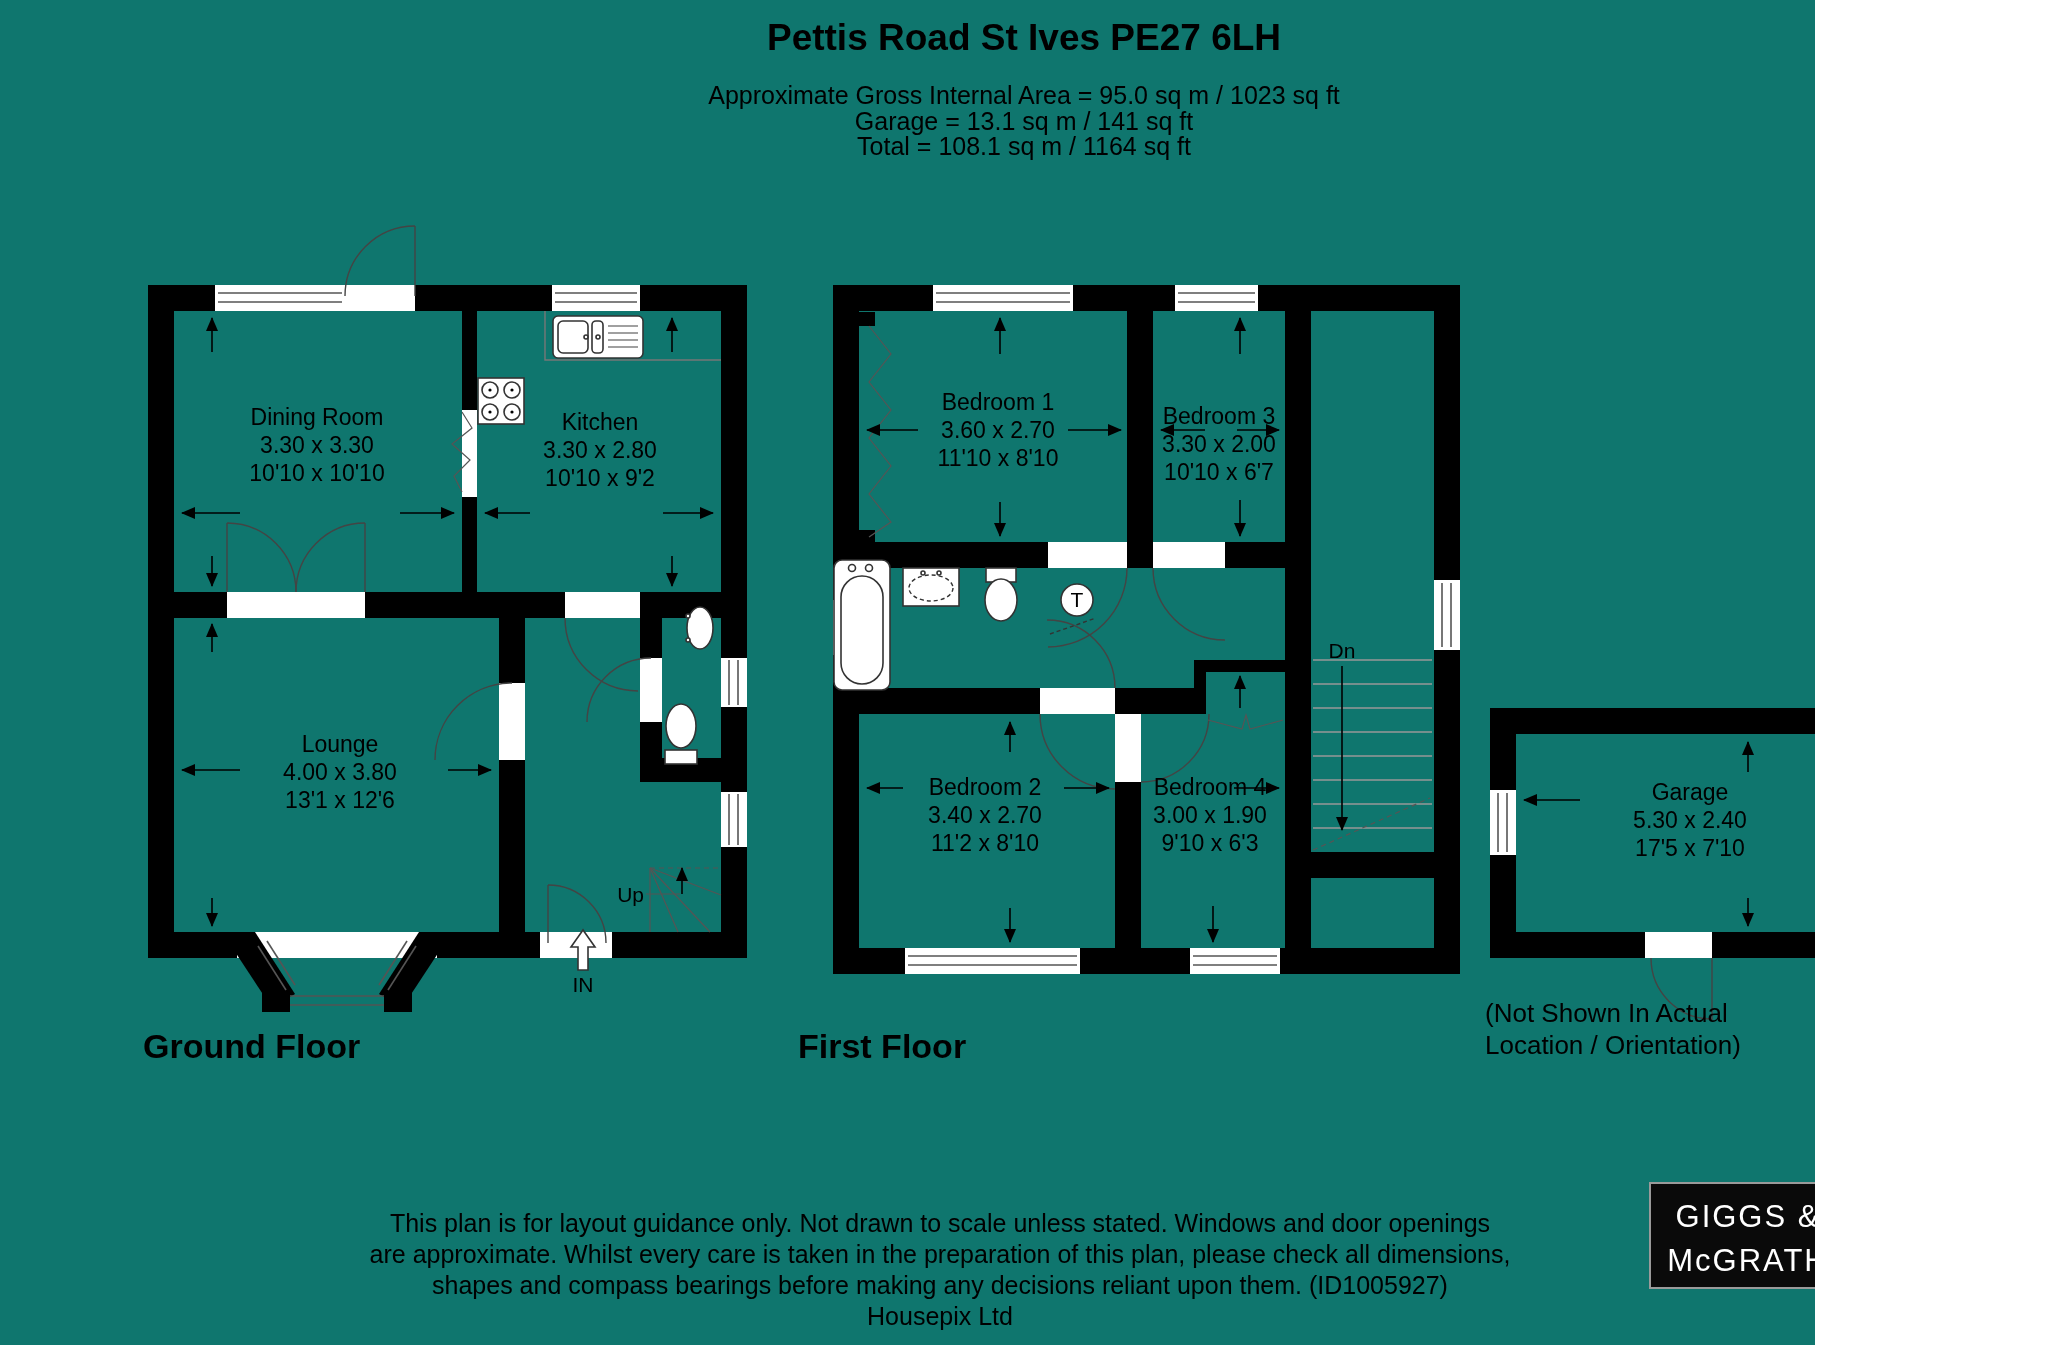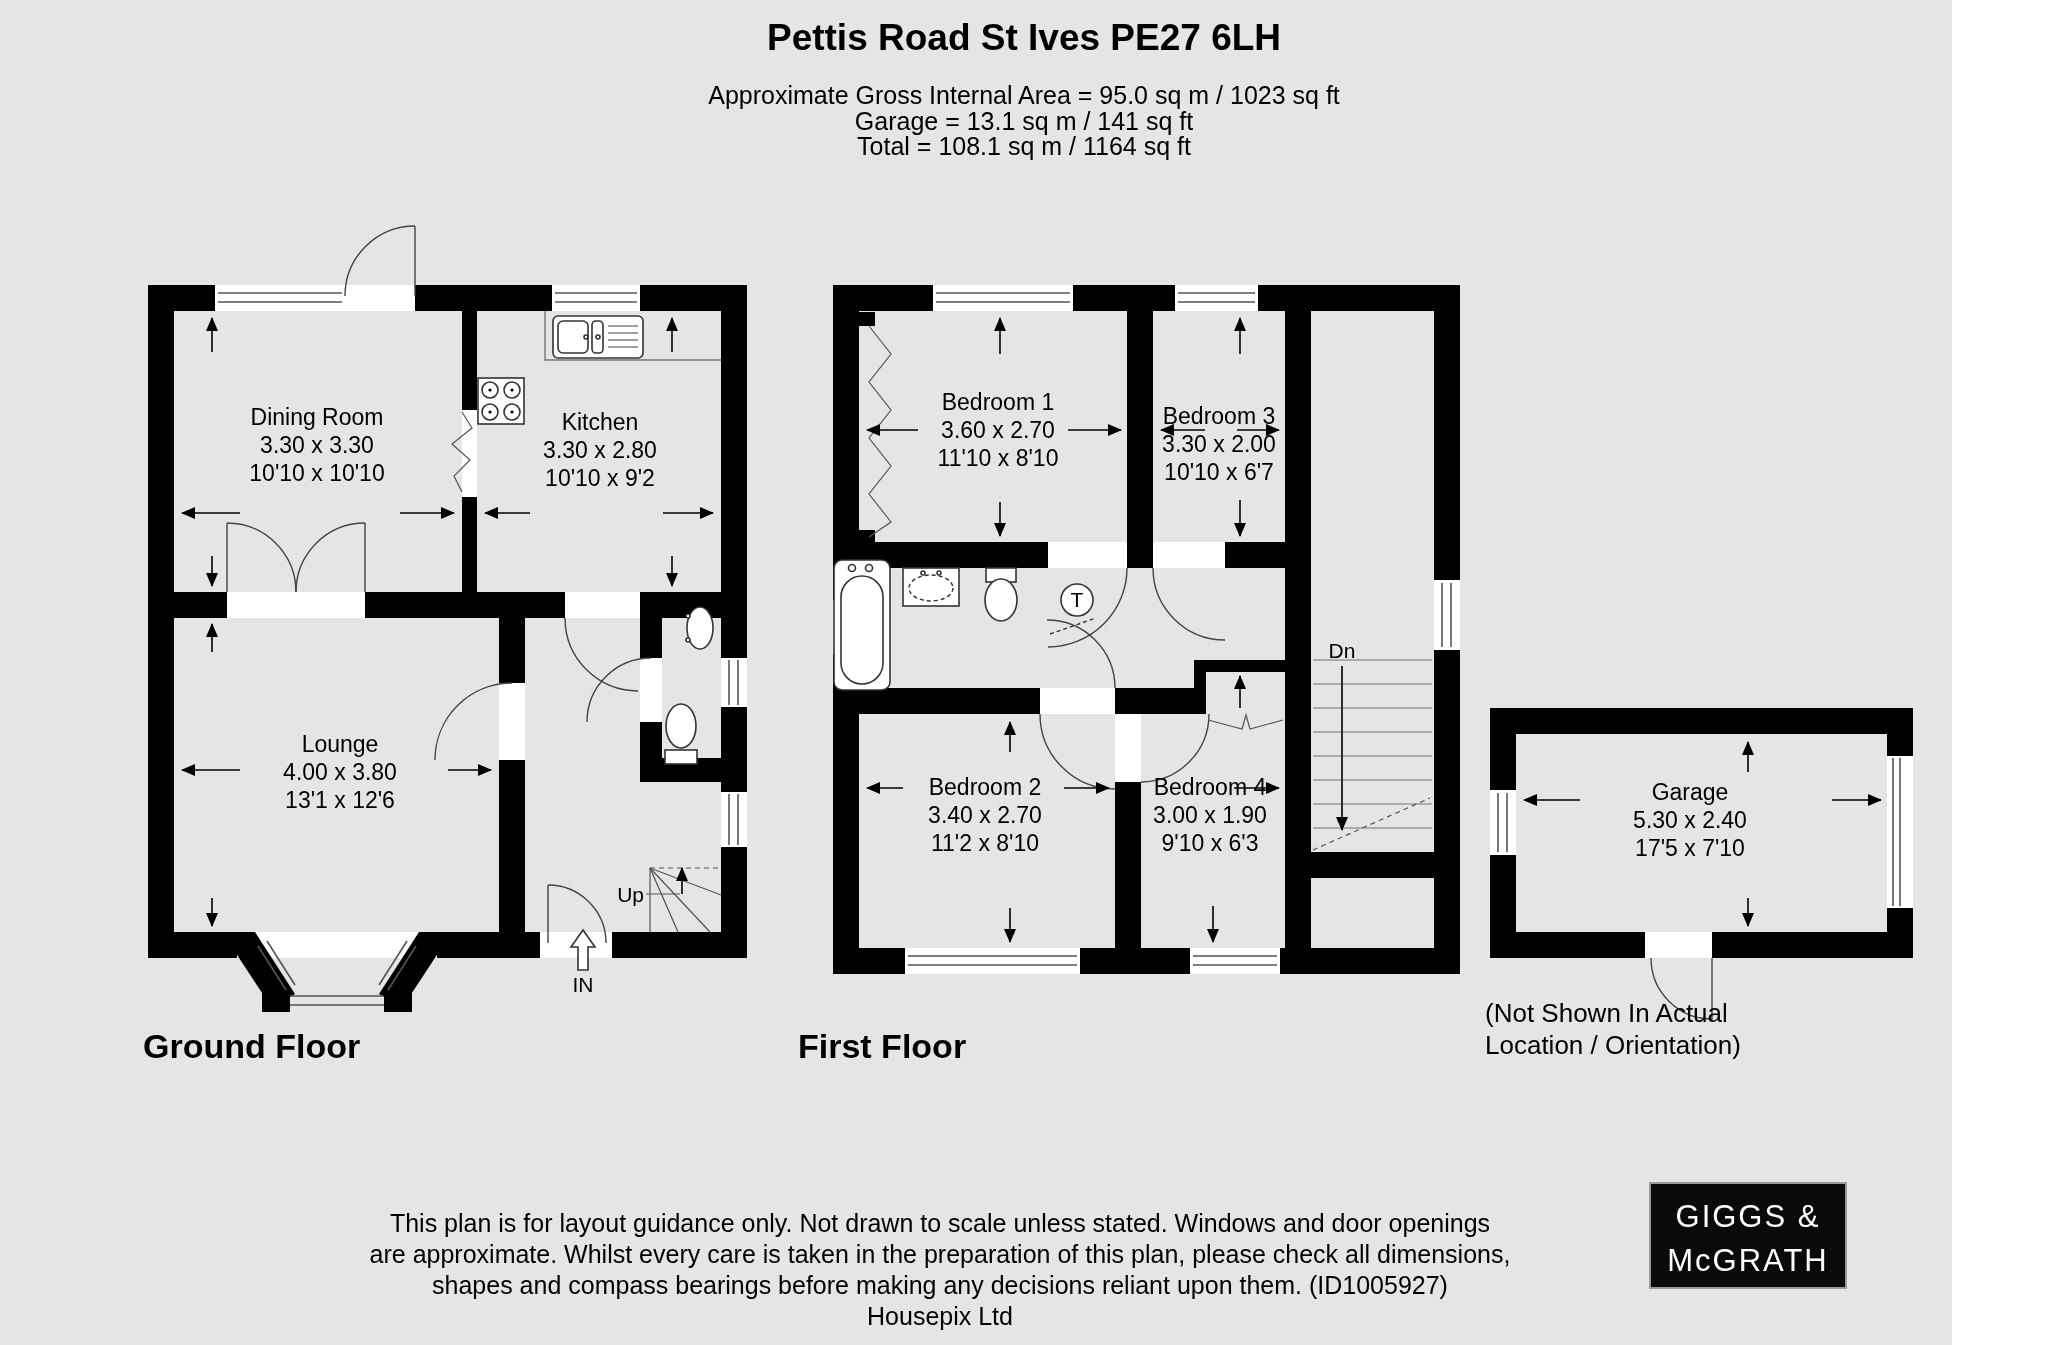--- a/index.html
+++ b/index.html
@@ -1,16 +1,16 @@
 <!DOCTYPE html>
 <html><head>
 <meta charset="utf-8">
 <style>
   html,body{margin:0;padding:0;background:#ffffff;}
-  #page{position:relative;width:1952px;height:1345px;background:#e5e5e5;overflow:hidden;}
+  #page{position:relative;width:1815px;height:1345px;background:#0f766e;overflow:hidden;}
   svg{display:block;}
   text{font-family:"Liberation Sans","DejaVu Sans",sans-serif;fill:#000;}
   .t-title{font-size:37px;font-weight:bold;}
   .t-sub{font-size:25px;}
   .t-floor{font-size:34px;font-weight:bold;}
   .t-room{font-size:23px;}
   .t-small{font-size:21px;}
   .t-note{font-size:26px;}
   .t-footer{font-size:25px;}
   .t-logo{font-size:31px;fill:#fff;letter-spacing:2px;}

